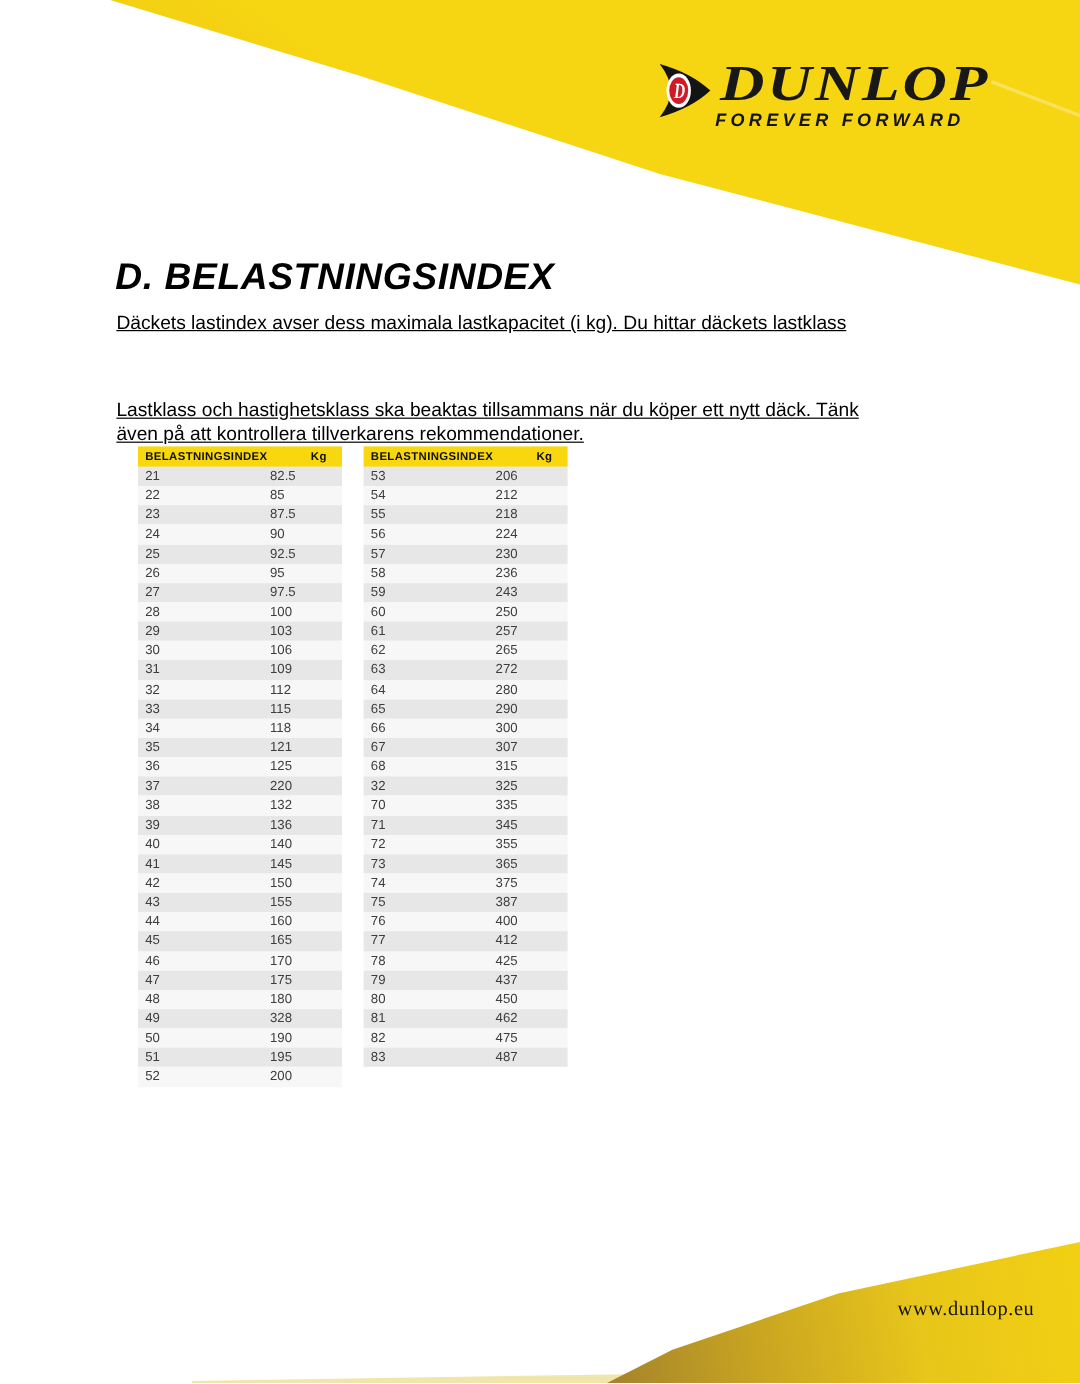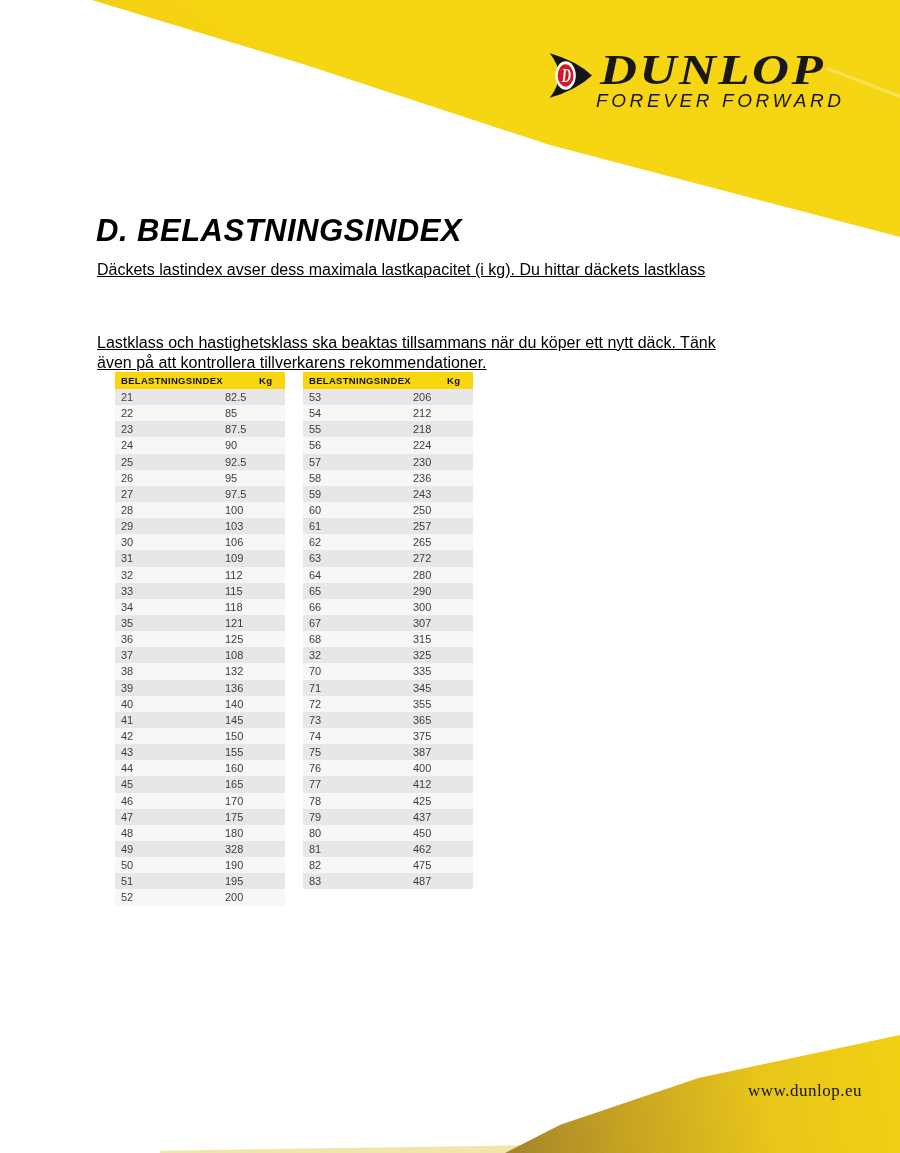--- a/index.html
+++ b/index.html
@@ -12,22 +12,22 @@
     clip-path:polygon(10.2% 0%,33.3% 26.3%,61.1% 60.4%,100% 98.8%,100% 0%);}
   .header-glare{position:absolute;left:822px;top:88px;width:120px;height:3px;
     background:rgba(255,255,255,0.30);transform:rotate(21deg);border-radius:2px;}
 
   
   .logo{position:absolute;left:546px;top:49px;width:310px;height:62px;}
   .logo-icon{position:absolute;left:0;top:0;width:49px;height:53px;}
   .logo-brand{position:absolute;left:54px;top:4px;font-family:"Liberation Serif",serif;
     font-weight:bold;font-style:italic;font-size:42px;line-height:34px;color:#181818;
     letter-spacing:2px;transform:scaleX(1.22);transform-origin:left center;white-space:nowrap;}
-  .logo-tagline{position:absolute;left:50px;top:44px;font-weight:normal;font-style:italic;
-    font-size:19px;line-height:15px;letter-spacing:3.6px;color:#151515;white-space:nowrap;}
+  .logo-tagline{position:absolute;left:50px;top:44px;font-weight:bold;font-style:italic;
+    font-size:15px;line-height:15px;letter-spacing:3.6px;color:#151515;white-space:nowrap;}
 
   
   .title{position:absolute;left:96px;top:213px;margin:0;font-size:31px;font-weight:bold;
     font-style:italic;color:#000;letter-spacing:0.5px;white-space:nowrap;}
   .para{position:absolute;left:96px;width:792px;margin:1px;font-size:16px;line-height:19.5px;
     color:#000;text-decoration:underline;}
   .para span{display:block;}
   .para.p1{top:259px;}
   .para.p2{top:332px;}
 
@@ -147,21 +147,21 @@
         <div class="tbl-row">
           <div class="col-idx">35</div>
           <div class="col-kg">121</div>
         </div>
         <div class="tbl-row">
           <div class="col-idx">36</div>
           <div class="col-kg">125</div>
         </div>
         <div class="tbl-row">
           <div class="col-idx">37</div>
-          <div class="col-kg">108</div>
+          <div class="col-kg">220</div>
         </div>
         <div class="tbl-row">
           <div class="col-idx">38</div>
           <div class="col-kg">132</div>
         </div>
         <div class="tbl-row">
           <div class="col-idx">39</div>
           <div class="col-kg">136</div>
         </div>
         <div class="tbl-row">

